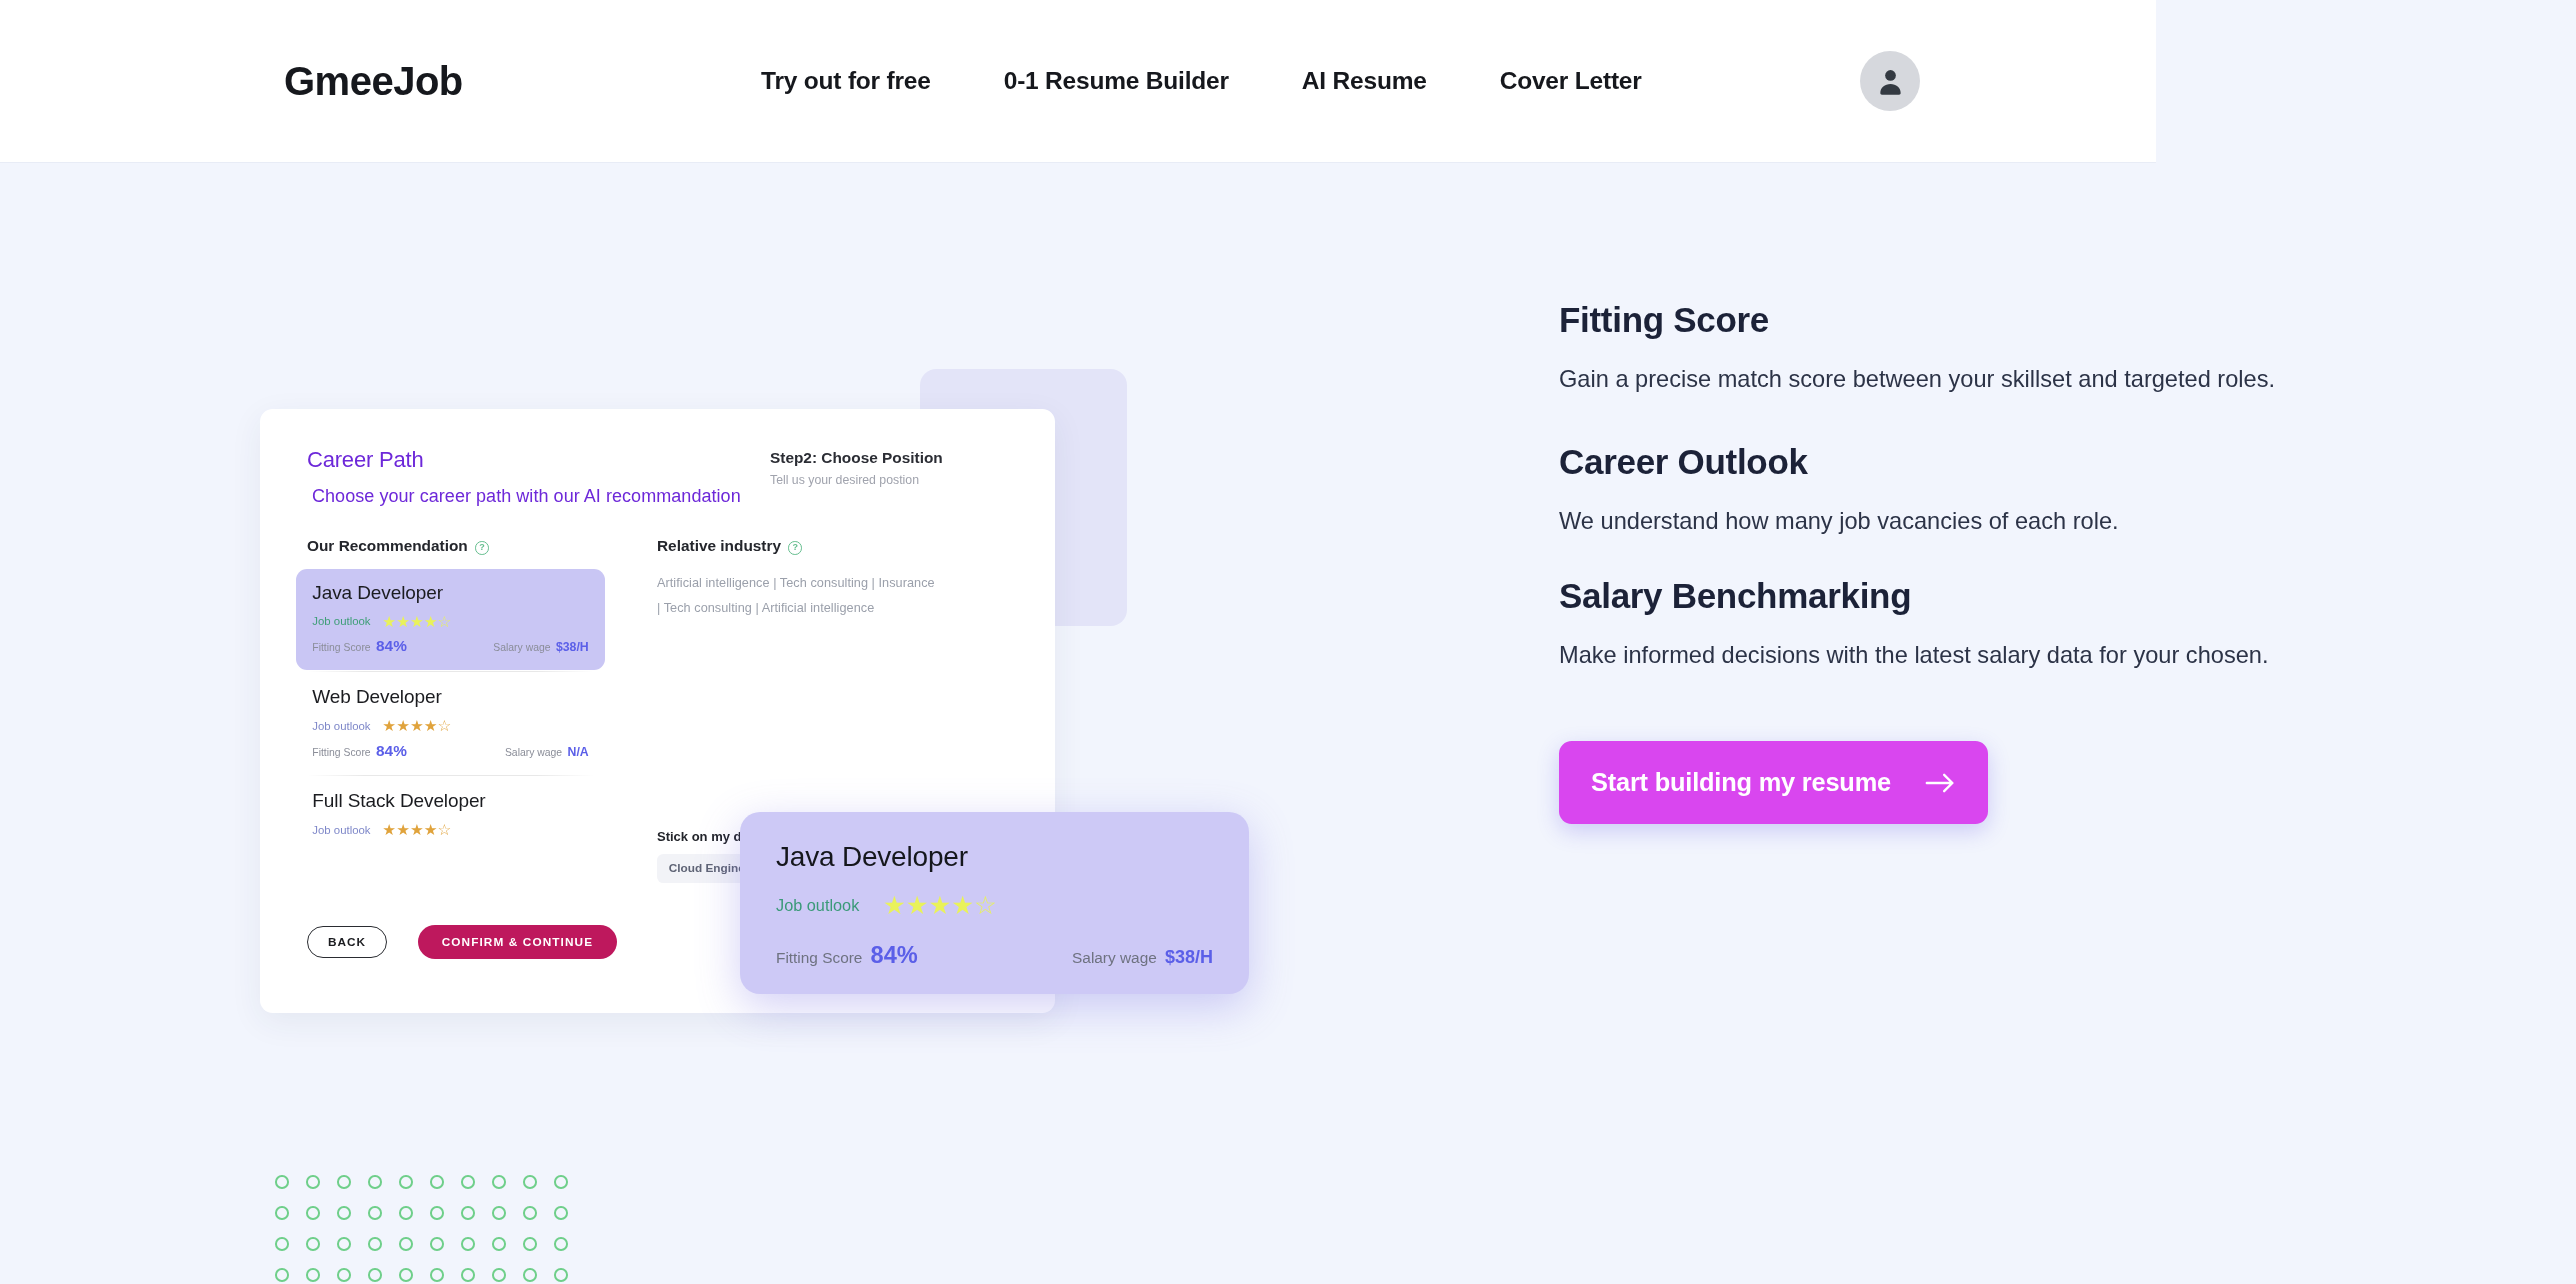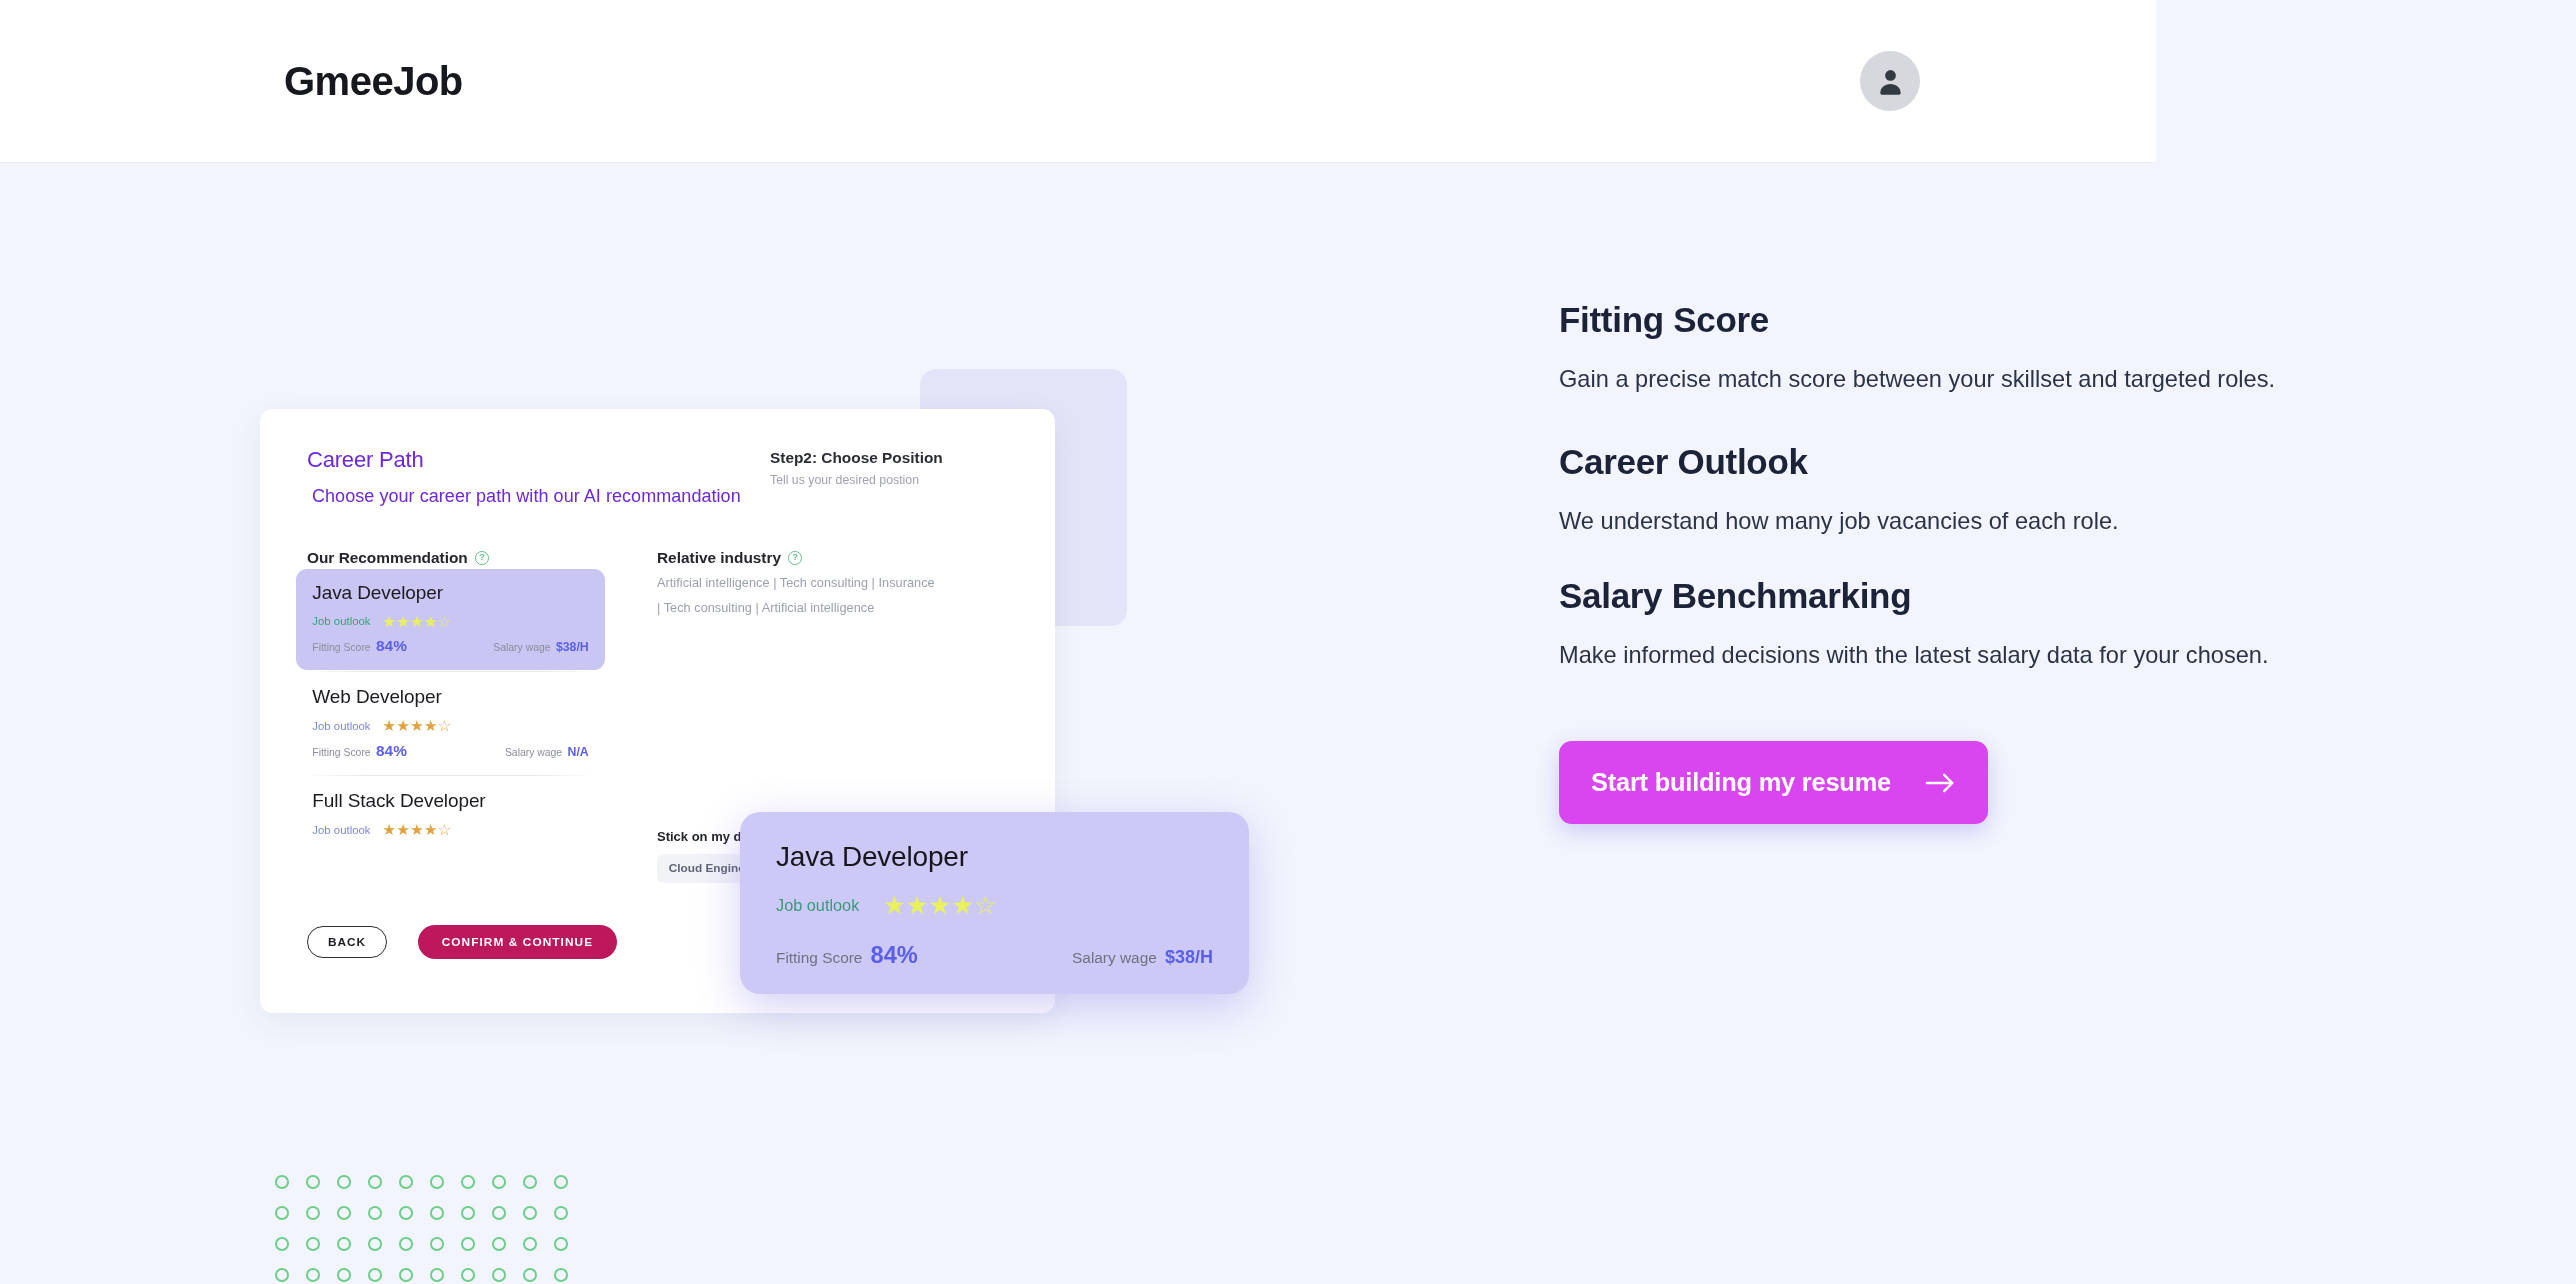--- a/index.html
+++ b/index.html
@@ -144,23 +144,22 @@
     font-size: 12.3px;
     color: #a0a3ad;
   }
 
   .col-head {
     position: absolute;
     font-size: 15.4px;
     font-weight: 700;
     color: #24262c;
     display: flex;
-    align-items: center;
+    align-items: flex-end;
     gap: 7.3px;
-    margin-top: 12px;
   }
   .col-head.left { left: 47px; top: 128px; }
   .col-head.right { left: 397px; top: 128px; }
   .qmark {
     width: 13.6px; height: 13.6px;
     border-radius: 50%;
     border: 1.4px solid #63bd8d;
     color: #63bd8d;
     font-size: 9px;
     line-height: 11px;
@@ -369,20 +368,26 @@
     box-shadow: 0 7.3px 22px rgba(67,56,224,0.22);
   }
   .cta svg { width: 31px; height: 22px; display: block; }
 </style>
 </head>
 <body>
 
 <div class="header">
   <div class="brand">GmeeJob</div>
 
+  <nav class="nav">
+    <a class="nav-item">Try out for free</a>
+    <a class="nav-item">0-1 Resume Builder</a>
+    <a class="nav-item">AI Resume</a>
+    <a class="nav-item">Cover Letter</a>
+  </nav>
 
   <div class="avatar">
     <svg viewBox="0 0 24 24">
       <circle cx="12" cy="7.6" r="3.9" fill="#343a42"></circle>
       <path d="M4.6 20.4c0-4.1 3.3-6.6 7.4-6.6s7.4 2.5 7.4 6.6c0 .7-.5 1.2-1.2 1.2H5.8c-.7 0-1.2-.5-1.2-1.2z" fill="#343a42"></path>
     </svg>
   </div>
 </div>
 
 <div class="stage">

